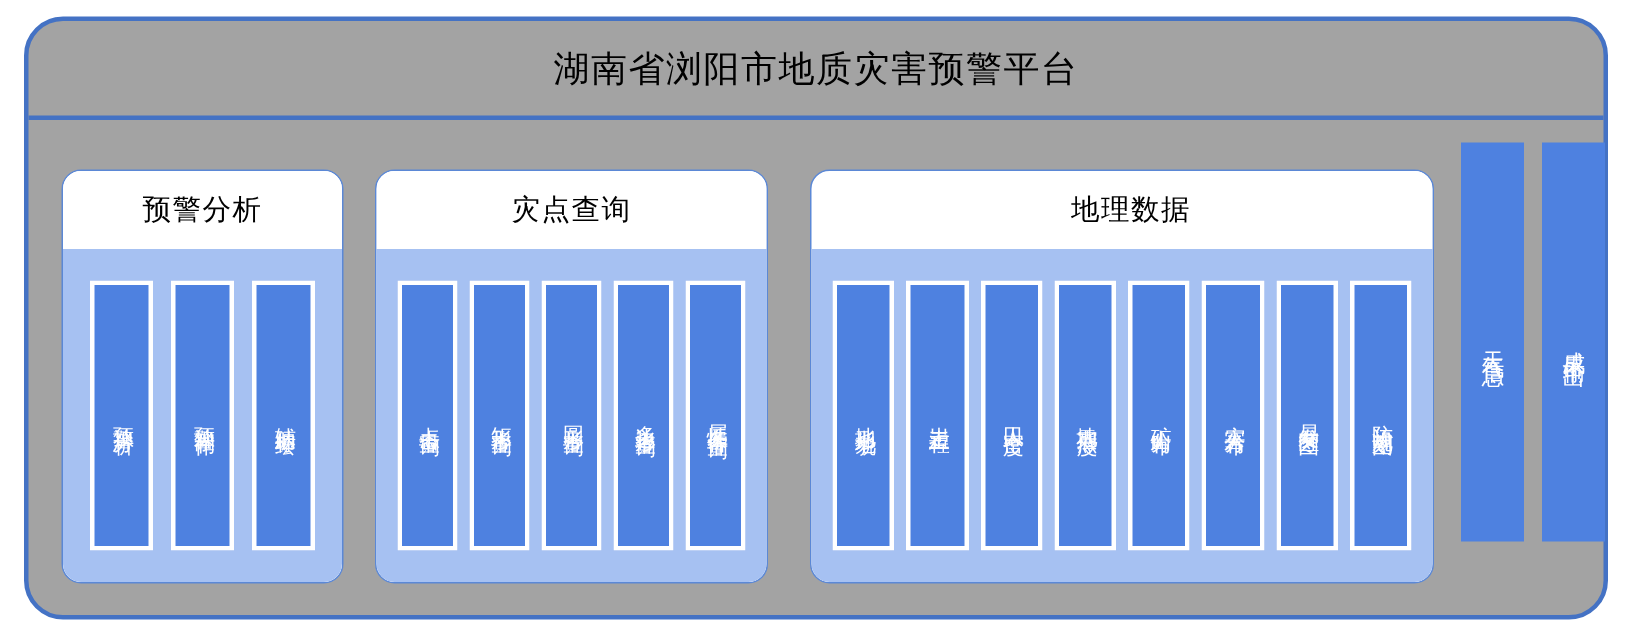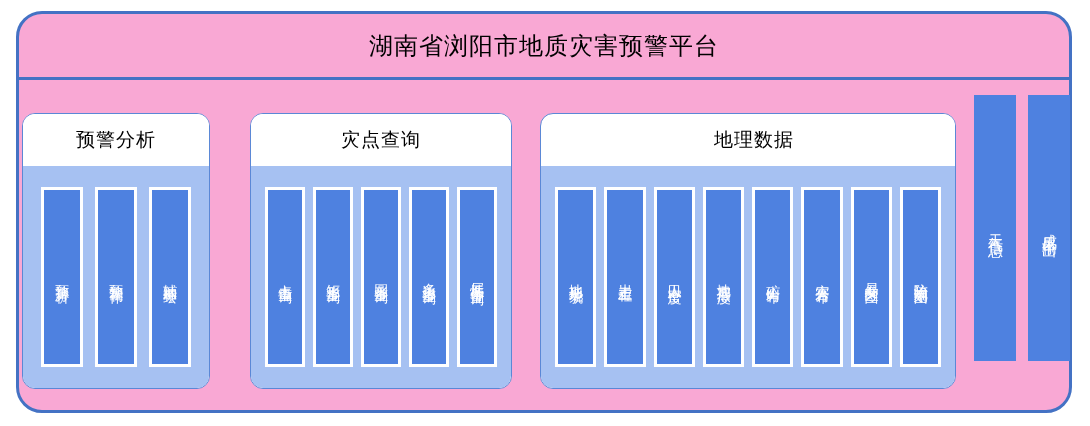--- a/index.html
+++ b/index.html
@@ -17,21 +17,21 @@
   
   #app-shell {
     position: absolute;
     left: 16px;
     top: 11px;
     width: 1056px;
     height: 402px;
     box-sizing: border-box;
     border: 3px solid #4472C4;
     border-radius: 26px;
-    background: #f9a8d4;
+    background: #a3a3a3;
   }
 
   #platform-titlebar {
     position: absolute;
     left: 0;
     top: 0;
     right: 0;
     height: 66px;
     display: flex;
     align-items: center;
@@ -138,21 +138,21 @@
 <body>
 
 <div id="app-shell">
 
   <div id="platform-titlebar">
     <div id="platform-title">湖南省浏阳市地质灾害预警平台</div>
   </div>
 
   <div id="modules-row">
 
-    <div class="module-group" style="left:3px; width:188px;">
+    <div class="module-group" style="left:22px; width:188px;">
       <div class="module-header">
         <span class="module-header-text">预警分析</span>
       </div>
       <div class="module-body">
         <div class="module-item">
           <span class="vlabel">预警分析</span>
         </div>
         <div class="module-item">
           <span class="vlabel">预警制作</span>
         </div>

